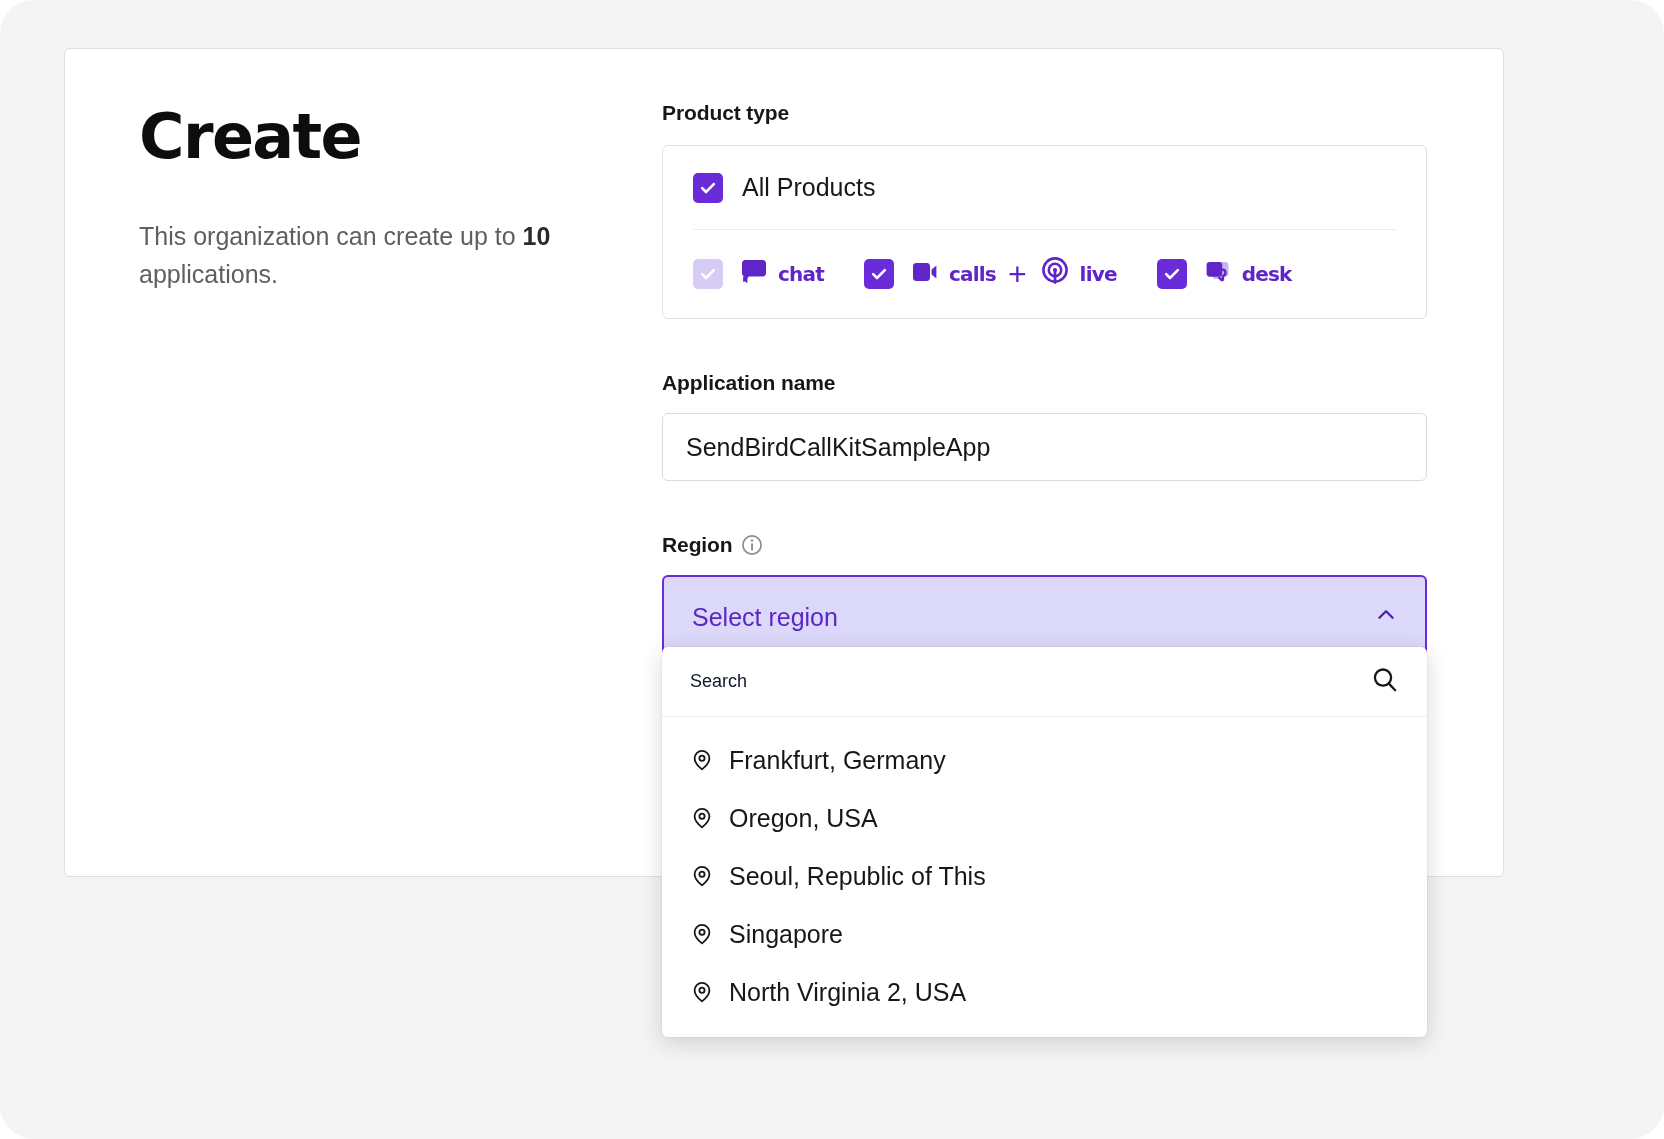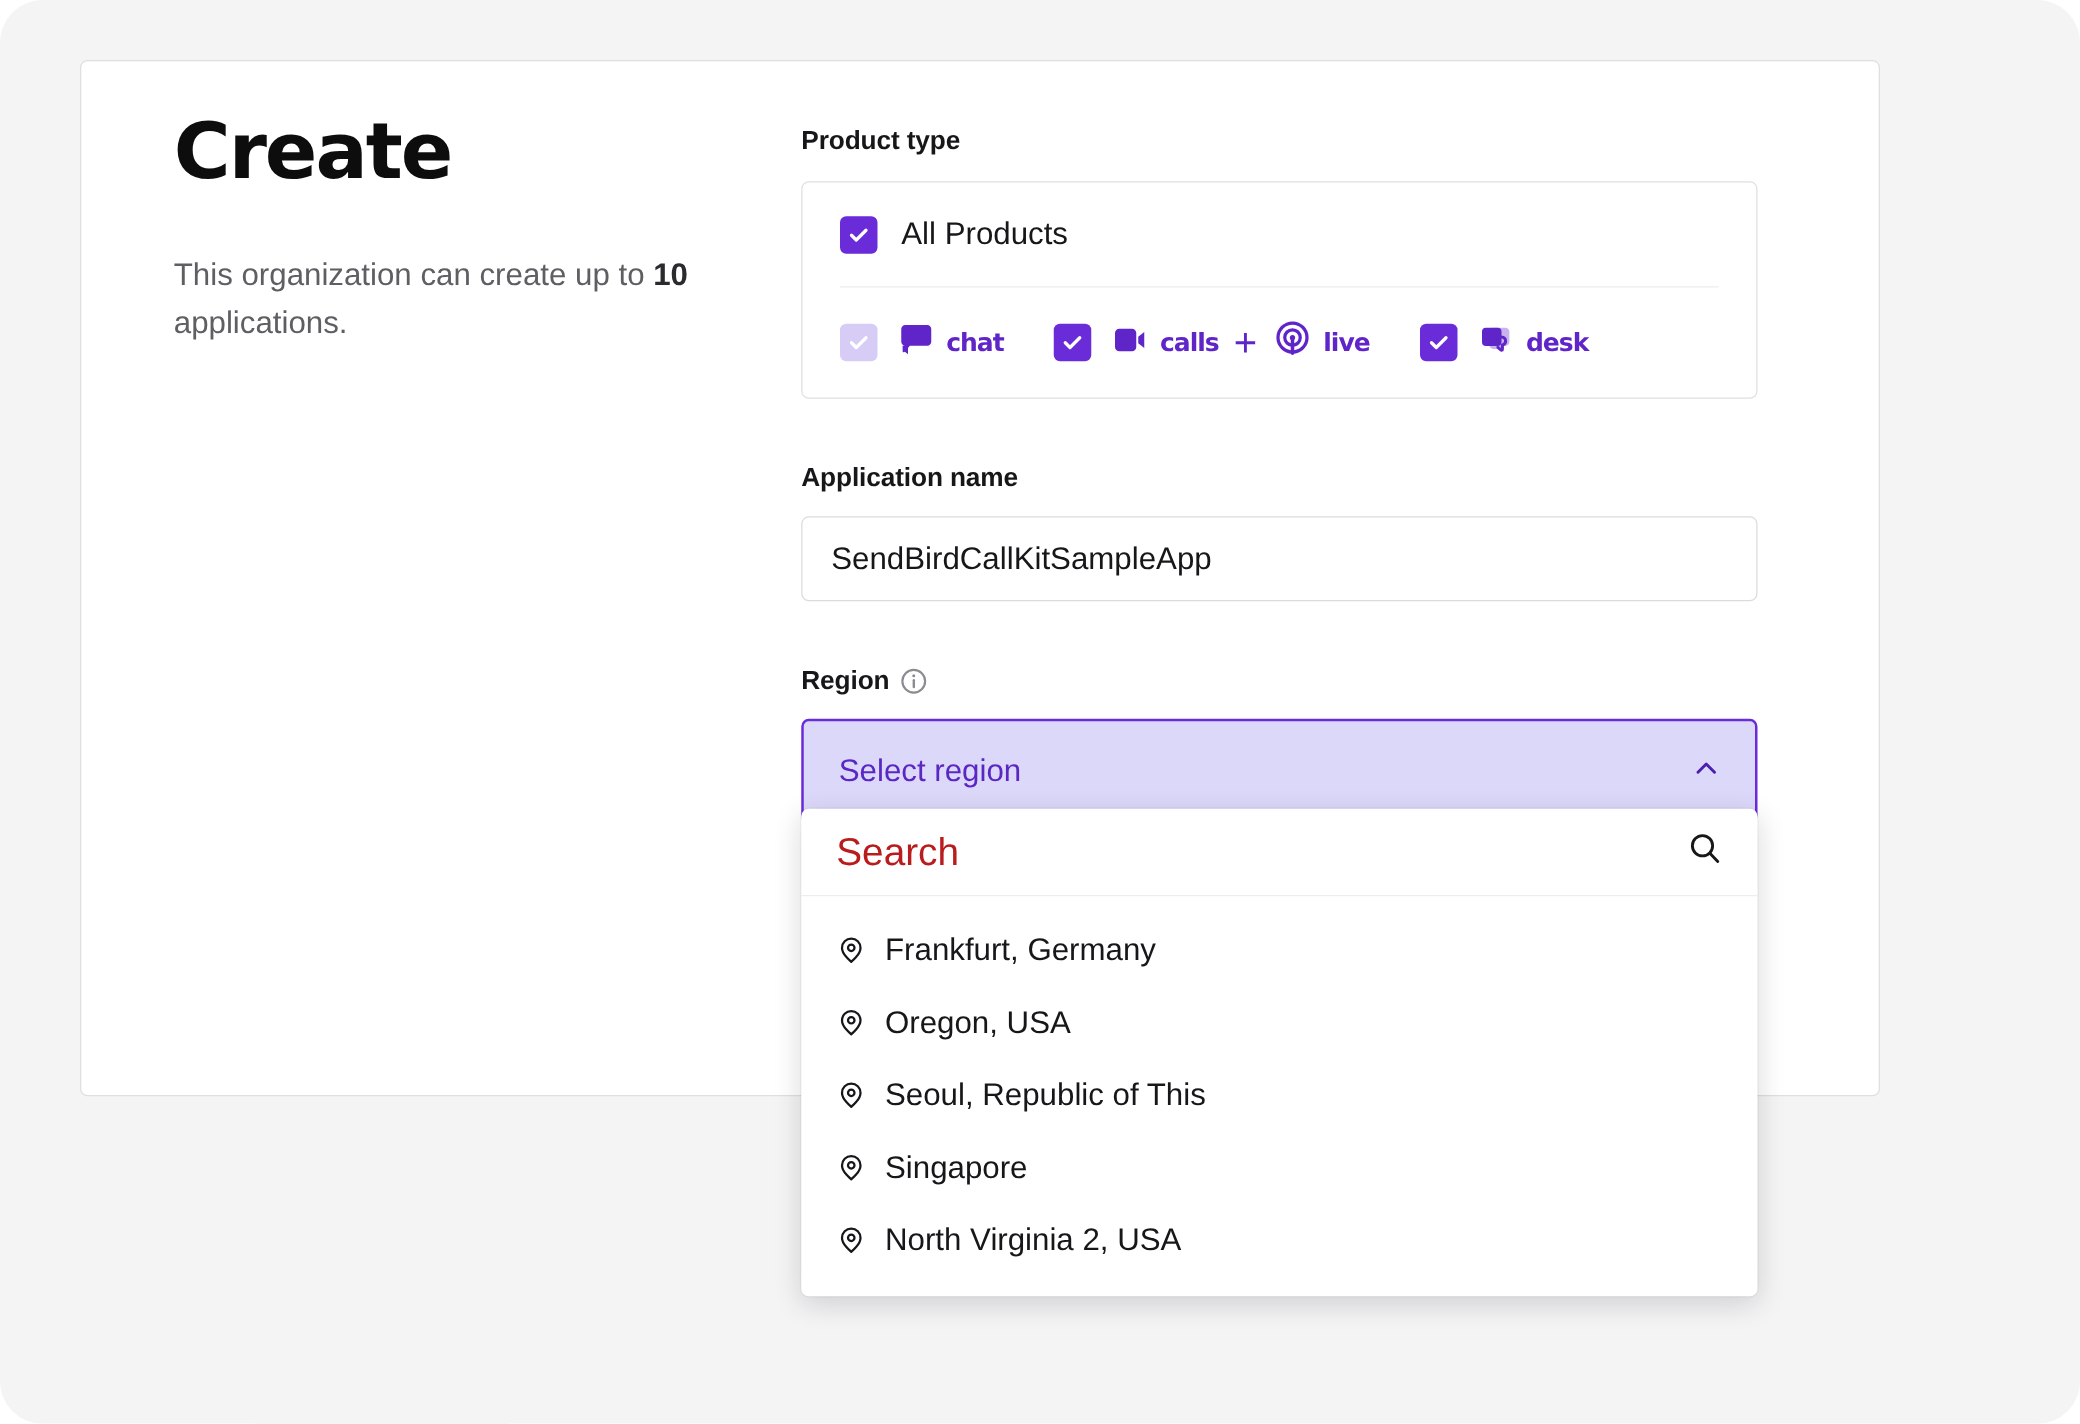--- a/index.html
+++ b/index.html
@@ -31,21 +31,21 @@
     height: 829px;
     background: #ffffff;
     border: 1px solid #dfdfe2;
     border-radius: 6px;
   }
 
   
   .left-col {
     position: absolute;
     left: 74px;
-    top: 34px;
+    top: 50px;
     width: 470px;
   }
 
   .page-title {
     font-size: 62px;
     line-height: 76px;
     font-weight: 800;
     letter-spacing: -1.6px;
     color: #0d0d0d;
     font-family: "DejaVu Sans", sans-serif;
@@ -57,21 +57,21 @@
     font-size: 25px;
     line-height: 38px;
     color: #5e5e63;
     font-family: Liberation Sans, sans-serif;
   }
   .subtitle b { color: #2b2b2f; font-weight: 700; }
 
   
   .form-col {
     position: absolute;
-    left: 576px;
+    left: 597px;
     top: 52px;
     width: 765px;
   }
 
   .field-label {
     font-size: 21px;
     font-weight: 700;
     color: #17171a;
     letter-spacing: -0.1px;
     display: flex;
@@ -202,22 +202,22 @@
 
   .search-row {
     height: 70px;
     display: flex;
     align-items: center;
     justify-content: space-between;
     padding: 0 26px 0 28px;
     border-bottom: 1px solid #ededef;
   }
   .search-placeholder {
-    font-size: 31px;
-    color: #b91c1c;
+    font-size: 18px;
+    color: #0f172a;
     text-align: right;
   }
 
   .opt {
     display: flex;
     align-items: center;
     gap: 15px;
     height: 58px;
     padding: 0 28px;
   }

